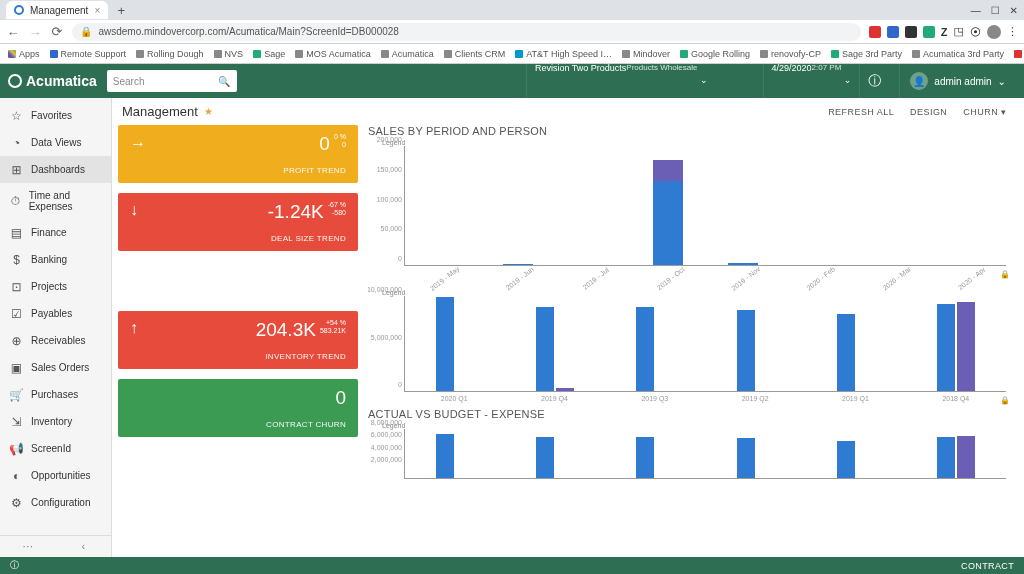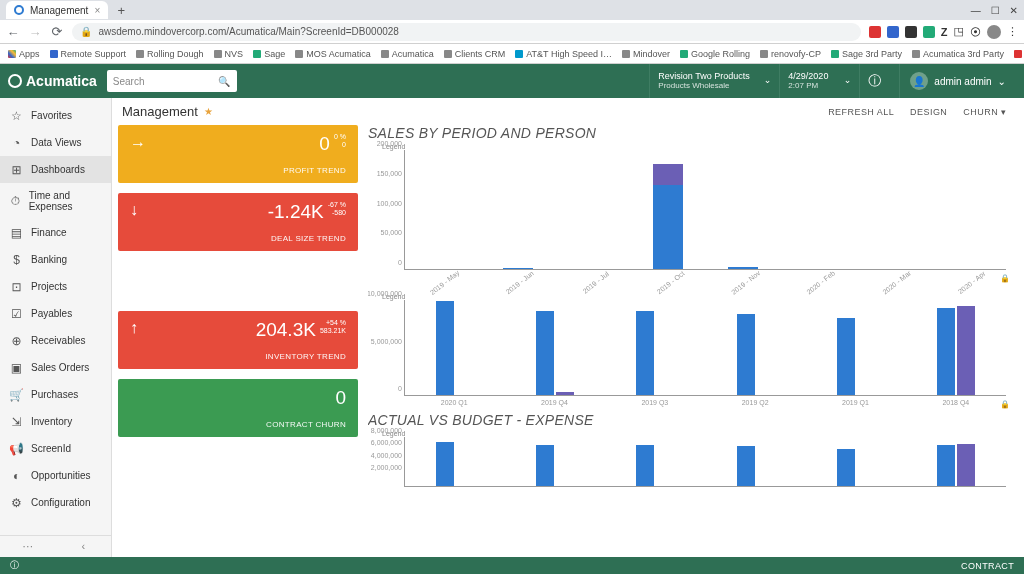--- a/index.html
+++ b/index.html
@@ -17,24 +17,24 @@
 .ext-icn { width:12px; height:12px; border-radius:2px; }
 .bookbar { height:20px; background:#fff; border-bottom:1px solid #d0d0d0; display:flex; align-items:center; padding:0 8px; gap:10px; font-size:9px; color:#555; }
 .bk { display:flex; align-items:center; gap:3px; white-space:nowrap; }
 .bk-ico { width:8px; height:8px; border-radius:1px; }
 
 .app-hdr { height:34px; background:#2e6f54; display:flex; align-items:center; padding:0 8px; gap:10px; color:#fff; }
 .brand { font-size:14px; font-weight:600; display:flex; align-items:center; gap:4px; }
 .brand-ico { width:14px; height:14px; border:2px solid #fff; border-radius:50%; display:inline-block; }
 .search { flex:0 0 130px; background:#fff; height:22px; border-radius:2px; display:flex; align-items:center; padding:0 6px; color:#888; font-size:10px; justify-content:space-between; }
 .hdr-spacer { flex:1; }
-.hdr-block { display:flex; flex-direction:column; justify-content:center; font-size:9px; line-height:1.1; padding:0 8px; border-left:1px solid #3f7d63; height:100%; position:relative; }
+.hdr-block { display:flex; flex-direction:row; justify-content:center; font-size:9px; line-height:1.1; padding:0 8px; border-left:1px solid #3f7d63; height:100%; position:relative; }
 .hdr-block .chev { position:absolute; right:-2px; top:50%; transform:translateY(-50%); font-size:9px; }
 .hdr-blk1 { min-width:120px; }
-.hdr-blk2 { min-width:70px; }
+.hdr-blk2 { min-width:70px;margin-left:47px; }
 .hdr-ico { width:30px; display:flex; align-items:center; justify-content:center; border-left:1px solid #3f7d63; height:100%; font-size:13px; }
 .hdr-user { display:flex; align-items:center; gap:6px; border-left:1px solid #3f7d63; height:100%; padding:0 10px; font-size:10px; }
 .avatar { width:18px; height:18px; border-radius:50%; background:#6fa08a; display:flex; align-items:center; justify-content:center; font-size:10px; }
 
 .app-body { display:flex; height:calc(100% - 20px - 24px - 20px - 34px - 17px); }
 .sidebar { width:112px; background:#f5f5f5; border-right:1px solid #ddd; display:flex; flex-direction:column; padding-top:4px; position:relative; }
 .side-item { display:flex; align-items:center; gap:8px; padding:7px 10px; font-size:10px; color:#333; cursor:pointer; }
 .side-item.active { background:#e3e3e3; }
 .side-ico { width:13px; height:13px; display:flex; align-items:center; justify-content:center; color:#555; font-size:12px; }
 .side-foot { margin-top:auto; border-top:1px solid #ddd; display:flex; }
@@ -49,21 +49,21 @@
 .kpi-col { width:240px; display:flex; flex-direction:column; gap:10px; }
 .kpi { height:58px; border-radius:2px; color:#fff; padding:8px 12px; display:flex; flex-direction:column; justify-content:space-between; position:relative; }
 .kpi-top { display:flex; justify-content:space-between; align-items:flex-start; }
 .kpi-arrow { font-size:16px; font-weight:bold; }
 .kpi-val { font-size:19px; font-weight:300; text-align:right; display:flex; align-items:flex-start; gap:4px; justify-content:flex-end; }
 .kpi-sub { font-size:7px; line-height:1.1; text-align:right; }
 .kpi-label { font-size:8px; text-align:right; letter-spacing:.04em; opacity:.95; }
 .kpi-gap { height:40px; }
 .charts-col { flex:1; display:flex; flex-direction:column; gap:6px; overflow:hidden; }
 .chart { display:flex; flex-direction:column; }
-.chart-title { font-size:14px; color:#555; margin-bottom:2px; letter-spacing:.02em;font-style:italic; }
+.chart-title { font-size:11px; color:#555; margin-bottom:2px; letter-spacing:.02em; }
 .legend-lbl { font-size:7px; color:#888; padding-left:14px; }
 .plot { position:relative; border-left:1px solid #999; border-bottom:1px solid #999; margin-left:36px; margin-right:8px; }
 .ytick { position:absolute; right:100%; font-size:7px; color:#999; transform:translateY(-50%); padding-right:3px; white-space:nowrap; }
 .bars { position:absolute; inset:0; display:flex; align-items:flex-end; }
 .bar-grp { flex:1; display:flex; flex-direction:column; align-items:center; justify-content:flex-end; height:100%; position:relative; }
 .bar-stack { position:absolute; bottom:0; width:40%; display:flex; flex-direction:column; }
 .bar2 { width:18%; margin:0 1px; }
 .pair { display:flex; align-items:flex-end; justify-content:center; width:100%; height:100%; }
 .xticks { display:flex; margin-left:36px; margin-right:8px; }
 .xtick { flex:1; text-align:center; font-size:7px; color:#999; padding-top:3px; }

